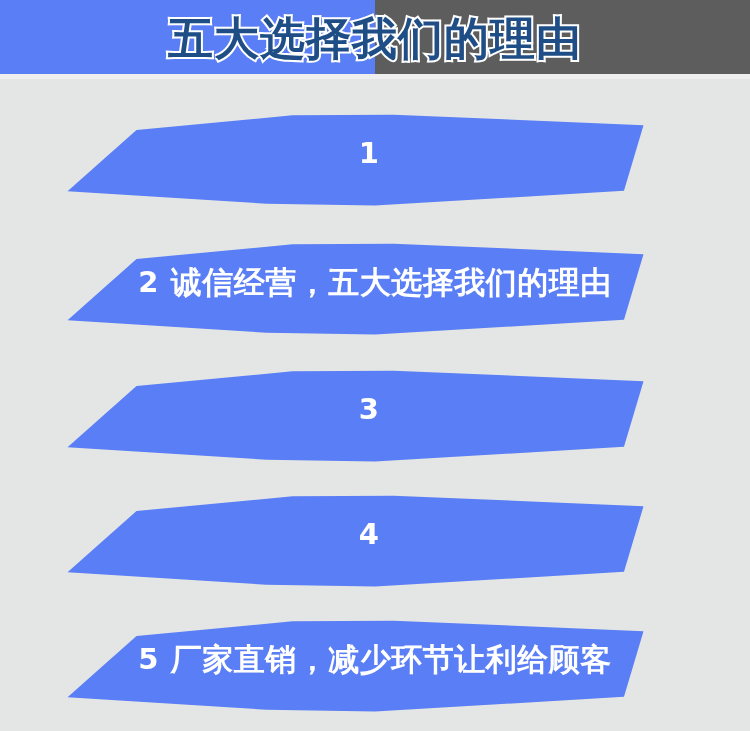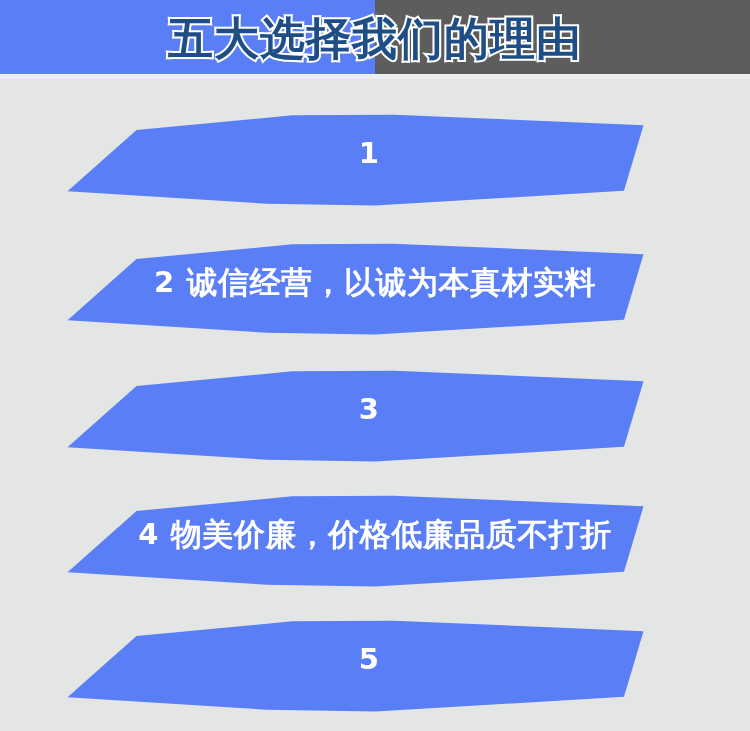--- a/index.html
+++ b/index.html
@@ -161,40 +161,40 @@
       <div class="banner-shape" style="background: rgb(90, 126, 245);"></div>
       <div class="banner-text" style="color: rgb(255, 255, 255);">
         <span class="banner-index">1</span>
       </div>
     </div>
 
     <div class="banner" id="banner-2">
       <div class="banner-shape" style="background: rgb(90, 126, 245);"></div>
       <div class="banner-text" style="color: rgb(255, 255, 255);">
         <span class="banner-index">2</span>
-        <span class="banner-label">诚信经营，以诚为本真材实料</span>
+        <span class="banner-label">诚信经营，五大选择我们的理由</span>
       </div>
     </div>
 
     <div class="banner" id="banner-3">
       <div class="banner-shape" style="background: rgb(90, 126, 245);"></div>
       <div class="banner-text" style="color: rgb(255, 255, 255);">
         <span class="banner-index">3</span>
       </div>
     </div>
 
     <div class="banner" id="banner-4">
       <div class="banner-shape" style="background: rgb(90, 126, 245);"></div>
       <div class="banner-text" style="color: rgb(255, 255, 255);">
         <span class="banner-index">4</span>
-        <span class="banner-label">物美价廉，价格低廉品质不打折</span>
       </div>
     </div>
 
     <div class="banner" id="banner-5">
       <div class="banner-shape" style="background: rgb(90, 126, 245);"></div>
       <div class="banner-text" style="color: rgb(255, 255, 255);">
         <span class="banner-index">5</span>
+        <span class="banner-label">厂家直销，减少环节让利给顾客</span>
       </div>
     </div>
 
   </div>
 </div>
 
 </body></html>

